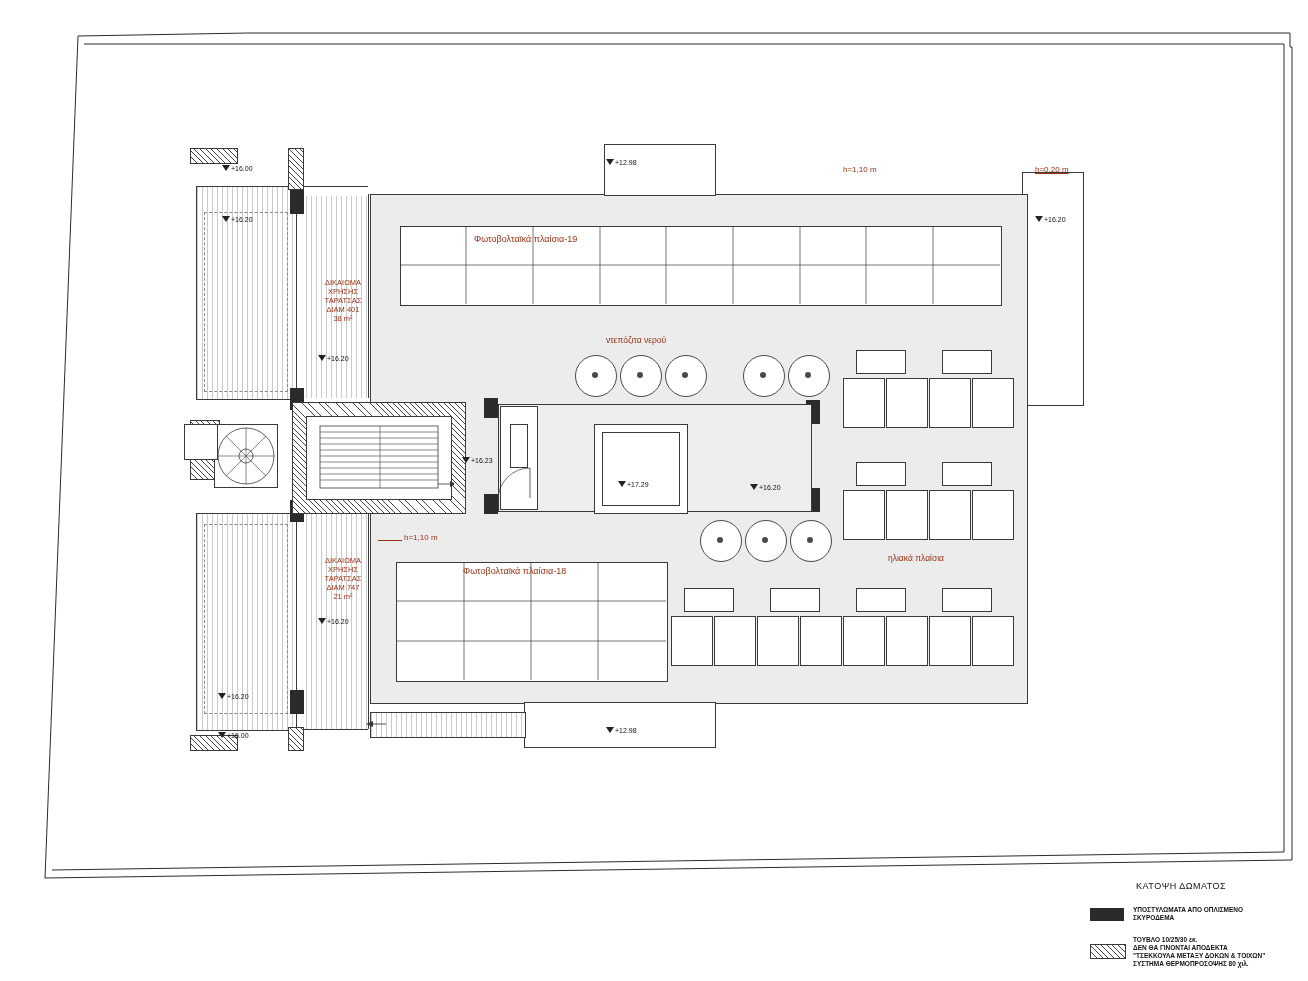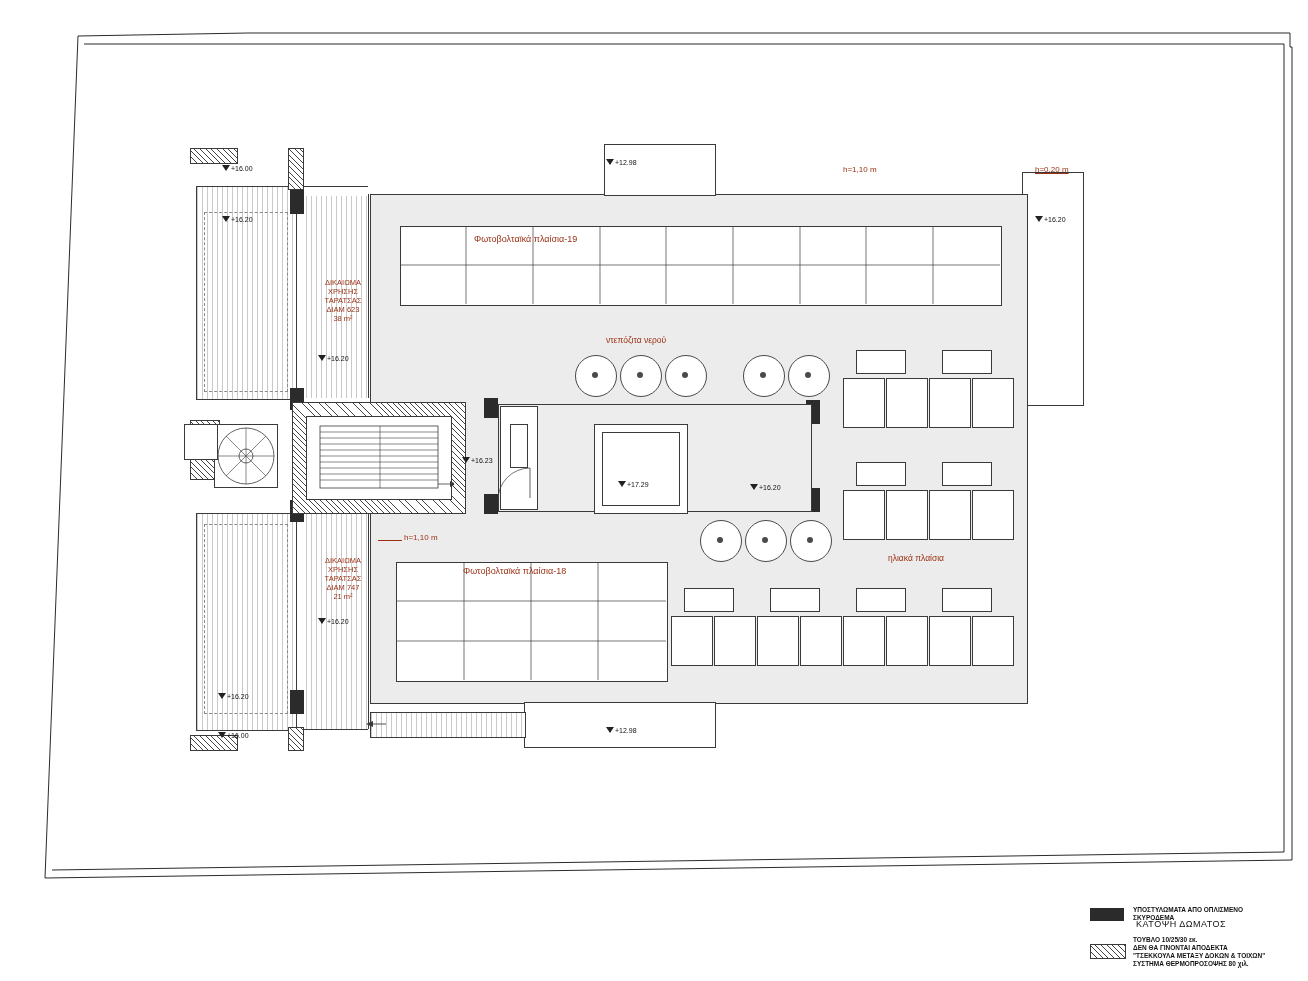--- a/index.html
+++ b/index.html
@@ -213,21 +213,21 @@
 
   <div class="abs lbl-red" style="left:843px;top:165px;">h=1,10 m</div>
   <div class="abs lbl-red" style="left:1035px;top:165px;text-decoration:underline;">h=0,20 m</div>
   <div class="abs lbl-red" style="left:404px;top:533px;">h=1,10 m</div>
   <div class="abs" style="left:378px;top:540px;width:24px;height:1px;background:#9b2f12;"></div>
 
   <div class="abs lbl-red-b" style="left:310px;top:278px;width:66px;">
     <div>ΔΙΚΑΙΩΜΑ</div>
     <div>ΧΡΗΣΗΣ</div>
     <div>ΤΑΡΑΤΣΑΣ</div>
-    <div>ΔΙΑΜ 623</div>
+    <div>ΔΙΑΜ 401</div>
     <div>38 m²</div>
   </div>
   <div class="abs lbl-red-b" style="left:310px;top:556px;width:66px;">
     <div>ΔΙΚΑΙΩΜΑ</div>
     <div>ΧΡΗΣΗΣ</div>
     <div>ΤΑΡΑΤΣΑΣ</div>
     <div>ΔΙΑΜ 747</div>
     <div>21 m²</div>
   </div>
 
@@ -237,21 +237,21 @@
   <div class="marker" style="left:1035px;top:215px;"><span class="tri"></span><span class="t">+16.20</span></div>
   <div class="marker" style="left:318px;top:354px;"><span class="tri"></span><span class="t">+16.20</span></div>
   <div class="marker" style="left:462px;top:456px;"><span class="tri"></span><span class="t">+16.23</span></div>
   <div class="marker" style="left:618px;top:480px;"><span class="tri"></span><span class="t">+17.29</span></div>
   <div class="marker" style="left:750px;top:483px;"><span class="tri"></span><span class="t">+16.20</span></div>
   <div class="marker" style="left:318px;top:617px;"><span class="tri"></span><span class="t">+16.20</span></div>
   <div class="marker" style="left:218px;top:692px;"><span class="tri"></span><span class="t">+16.20</span></div>
   <div class="marker" style="left:218px;top:731px;"><span class="tri"></span><span class="t">+16.00</span></div>
   <div class="marker" style="left:606px;top:726px;"><span class="tri"></span><span class="t">+12.98</span></div>
 
-  <div class="abs legend-title" style="left:1136px;top:919px;">ΚΑΤΟΨΗ ΔΩΜΑΤΟΣ</div>
+  <div class="abs legend-title" style="left:1136px;top:881px;">ΚΑΤΟΨΗ ΔΩΜΑΤΟΣ</div>
 
   <div class="abs blk" style="left:1090px;top:908px;width:34px;height:13px;"></div>
   <div class="abs legend-txt" style="left:1133px;top:906px;">
     <div>ΥΠΟΣΤΥΛΩΜΑΤΑ ΑΠΟ ΟΠΛΙΣΜΕΝΟ</div>
     <div>ΣΚΥΡΟΔΕΜΑ</div>
   </div>
 
   <div class="abs hatch" style="left:1090px;top:944px;width:34px;height:13px;"></div>
   <div class="abs legend-txt" style="left:1133px;top:936px;">
     <div>ΤΟΥΒΛΟ 10/25/30 εκ.</div>

